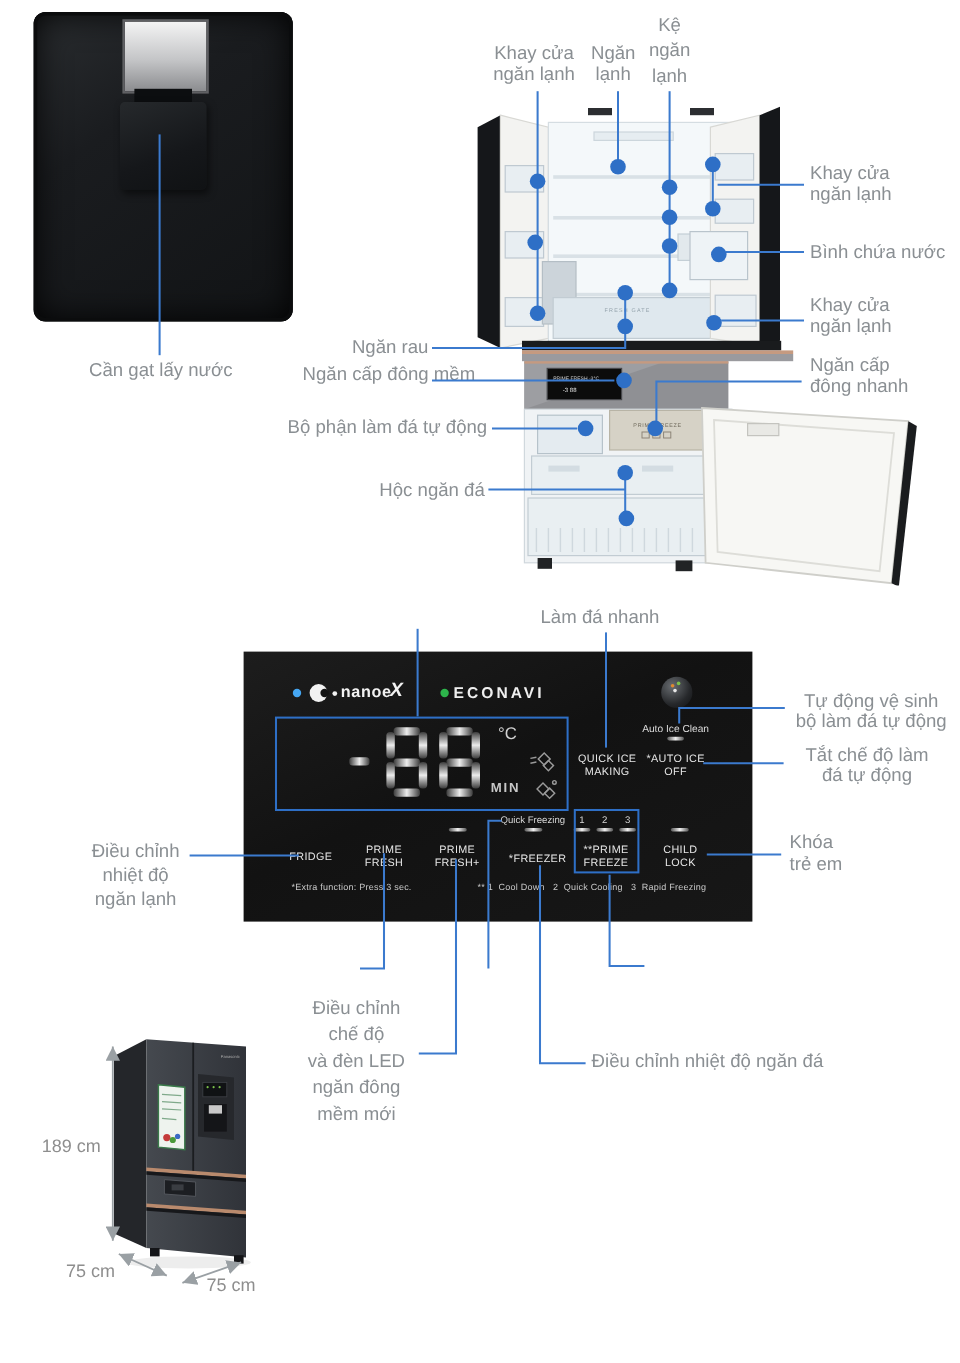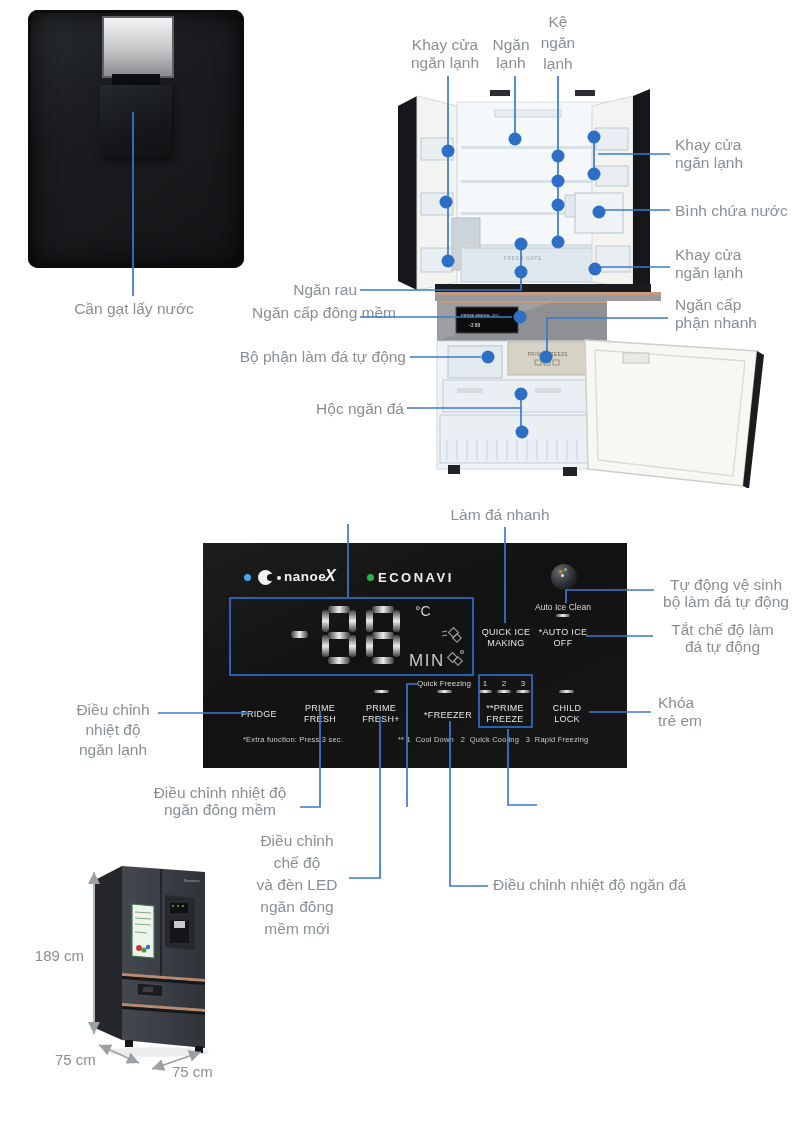--- a/index.html
+++ b/index.html
@@ -40,21 +40,21 @@
   .dash{position:absolute;height:3px;border-radius:2px;
     background:linear-gradient(90deg,#555,#f0f0f0 50%,#555);}
   
   .digit{position:absolute;width:34px;height:58px;}
   .sg{position:absolute;border-radius:3px;}
   .sgh{width:22px;height:7px;background:linear-gradient(90deg,#3c3c3c,#ececec 50%,#3c3c3c);}
   .sgv{width:7px;height:22px;background:linear-gradient(180deg,#3c3c3c,#ececec 50%,#3c3c3c);}
   #minus{left:291px;top:631px;width:17px;height:7px;border-radius:3px;
     background:linear-gradient(90deg,#3c3c3c,#ececec 50%,#3c3c3c);}
   #degc{color:#d0d0d0;font-size:14px;}
-  #min-lbl{color:#c7c7c7;font-weight:normal;font-size:17px;letter-spacing:1.5px;}
+  #min-lbl{color:#c7c7c7;font-weight:bold;font-size:11px;letter-spacing:1.5px;}
   svg{position:absolute;left:0;top:0;}
   #overlay{pointer-events:none;z-index:50;}
   .bline{fill:none;stroke:#3b7ace;stroke-width:1.7px;}
   .bbox{fill:none;stroke:#2e6fc6;stroke-width:1.7px;}
   .bdot{fill:#2e6fc6;stroke:none;}
 </style>
 </head>
 <body>
 
 <div id="canvas">
@@ -339,36 +339,34 @@
 lạnh</div>
   <div class="lbl c lh21" style="left:532px;top:11px;width:52px;">Kệ
 ngăn
 lạnh</div>
   <div class="lbl" style="left:675px;top:136px;">Khay cửa
 ngăn lạnh</div>
   <div class="lbl" style="left:675px;top:202px;">Bình chứa nước</div>
   <div class="lbl" style="left:675px;top:246px;">Khay cửa
 ngăn lạnh</div>
   <div class="lbl" style="left:675px;top:296px;">Ngăn cấp
-phận nhanh</div>
+đông nhanh</div>
   <div class="lbl r" style="left:237px;top:281px;width:120px;">Ngăn rau</div>
   <div class="lbl r" style="left:207px;top:304px;width:150px;margin-left:39px;">Ngăn cấp đông mềm</div>
   <div class="lbl r" style="left:226px;top:348px;width:180px;">Bộ phận làm đá tự động</div>
   <div class="lbl r" style="left:254px;top:400px;width:150px;">Hộc ngăn đá</div>
   <div class="lbl c" style="left:430px;top:506px;width:140px;">Làm đá nhanh</div>
   <div class="lbl c lh17" style="left:650px;top:576px;width:152px;">Tự động vệ sinh
 bộ làm đá tự động</div>
   <div class="lbl c lh17" style="left:650px;top:621px;width:145px;">Tắt chế độ làm
 đá tự động</div>
   <div class="lbl" style="left:658px;top:694px;">Khóa
 trẻ em</div>
   <div class="lbl c lh20" style="left:53px;top:700px;width:120px;">Điều chỉnh
 nhiệt độ
 ngăn lạnh</div>
-  <div class="lbl c lh17" style="left:140px;top:784px;width:160px;">Điều chỉnh nhiệt độ
-ngăn đông mềm</div>
   <div class="lbl c lh22" style="left:237px;top:830px;width:120px;">Điều chỉnh
 chế độ
 và đèn LED
 ngăn đông
 mềm mới</div>
   <div class="lbl" style="left:493px;top:876px;">Điều chỉnh nhiệt độ ngăn đá</div>
 </div>
 
 </body></html>

